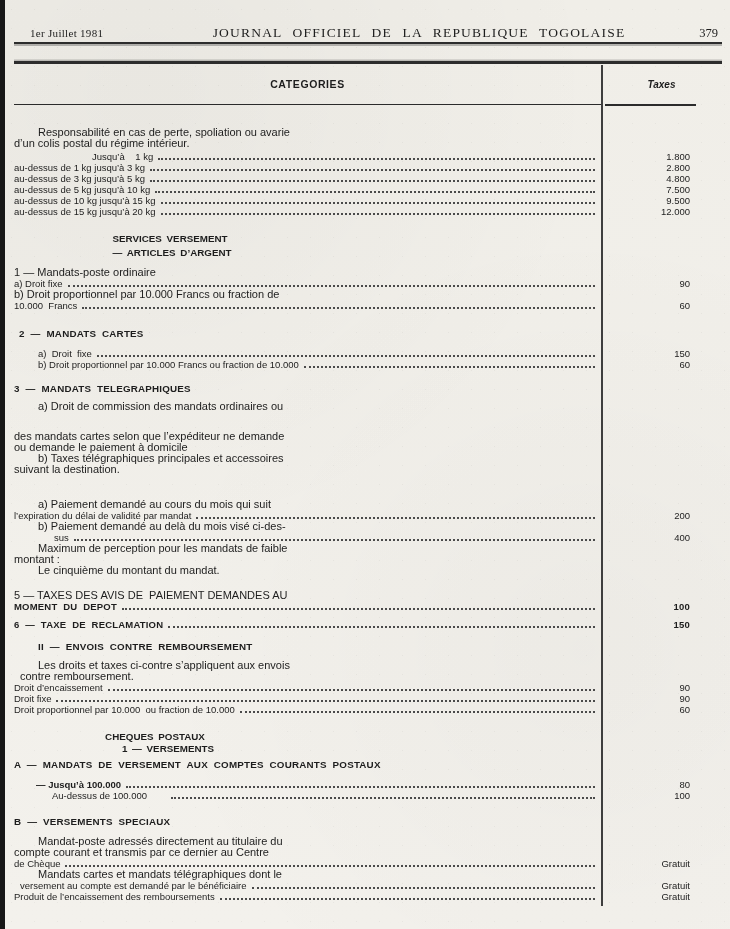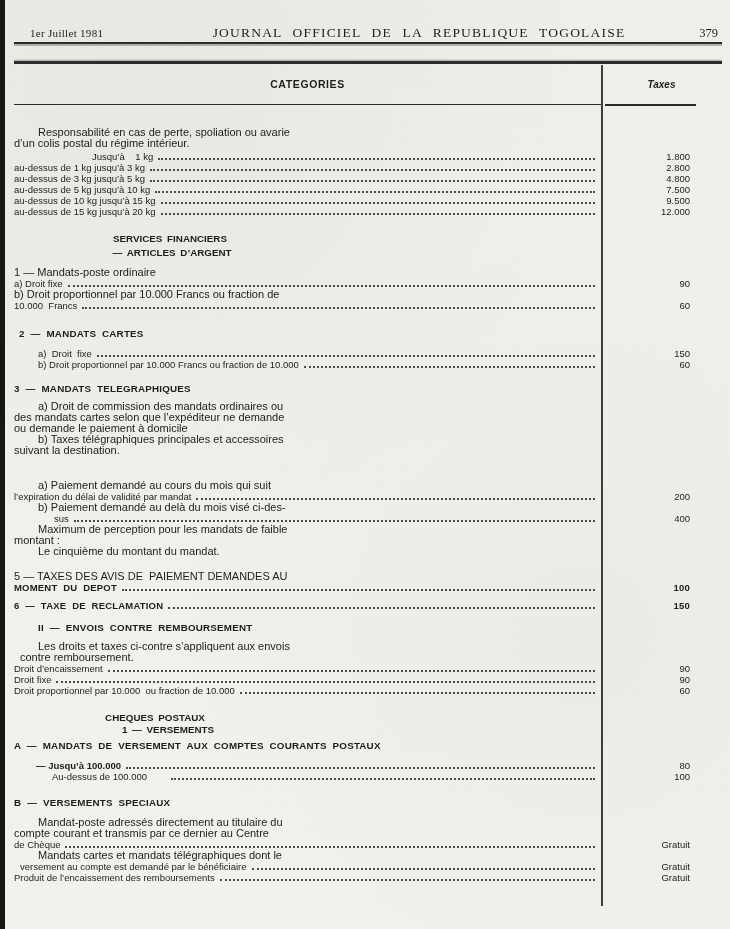--- a/index.html
+++ b/index.html
@@ -118,21 +118,21 @@
       <div class="row">
         <div class="row-left">
           <div class="lastline" style="padding-left: 0px;">
             <div class="lbl">au-dessus de 15 kg jusqu’à 20 kg</div>
             <div class="leader"></div>
           </div>
         </div>
         <div class="row-right">12.000</div>
       </div>
       <div style="height: 16px;"></div>
-      <div class="hc" style="margin-left: -9px;">SERVICES FINANCIERS</div>
+      <div class="hc" style="margin-left: -9px;">SERVICES VERSEMENT</div>
       <div style="height: 2px;"></div>
       <div class="hc" style="margin-left: -7px;">— ARTICLES D’ARGENT</div>
       <div style="height: 8px;"></div>
       <div class="para">
         <div class="p-line" style="margin-left: 0px;">1 — Mandats-poste ordinaire</div>
       </div>
       <div class="row">
         <div class="row-left">
           <div class="lastline" style="padding-left: 0px;">
             <div class="lbl">a) Droit fixe</div>
@@ -170,21 +170,21 @@
             <div class="leader"></div>
           </div>
         </div>
         <div class="row-right">60</div>
       </div>
       <div style="height: 13px;"></div>
       <div class="h" style="margin-left: 0px;">3 — MANDATS TELEGRAPHIQUES</div>
       <div style="height: 6px;"></div>
       <div class="para">
         <div class="p-line" style="margin-left: 24px;">a) Droit de commission des mandats ordinaires ou</div>
-        <div class="p-line" style="margin-left: 0px;">des mandats cartes selon que l’expéditeur ne demande</div>
+        <div class="p-line" style="margin-left: 0px; margin-top: 19px;">des mandats cartes selon que l’expéditeur ne demande</div>
         <div class="p-line" style="margin-left: 0px;">ou demande le paiement à domicile</div>
       </div>
       <div class="para">
         <div class="p-line" style="margin-left: 24px;">b) Taxes télégraphiques principales et accessoires</div>
         <div class="p-line" style="margin-left: 0px;">suivant la destination.</div>
       </div>
       <div style="height: 18px;"></div>
       <div style="height: 6px;"></div>
       <div class="row">
         <div class="row-left">

